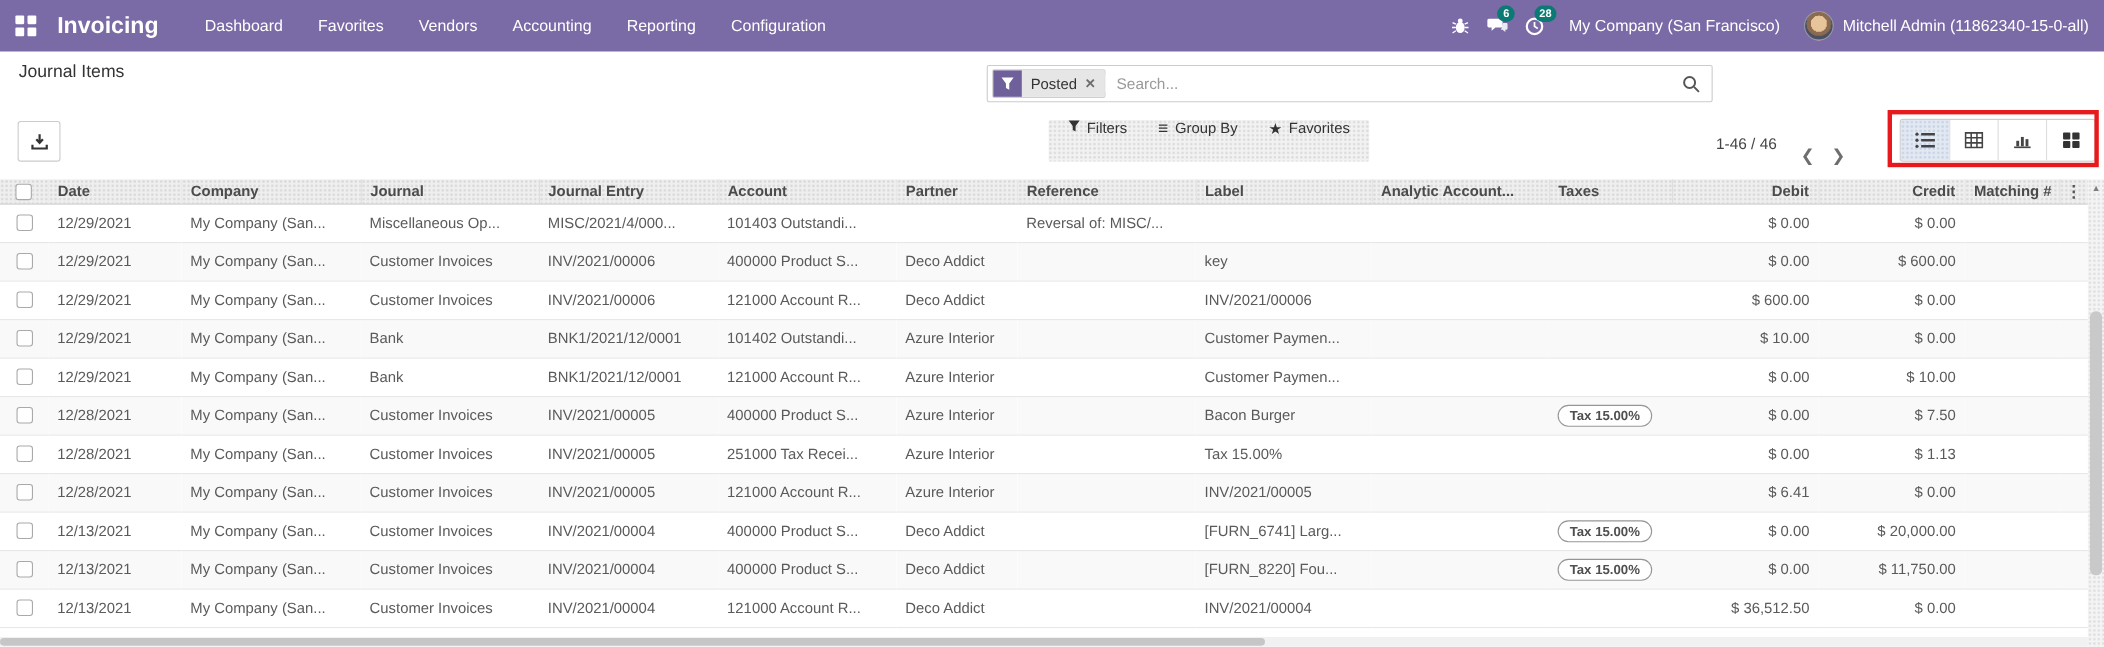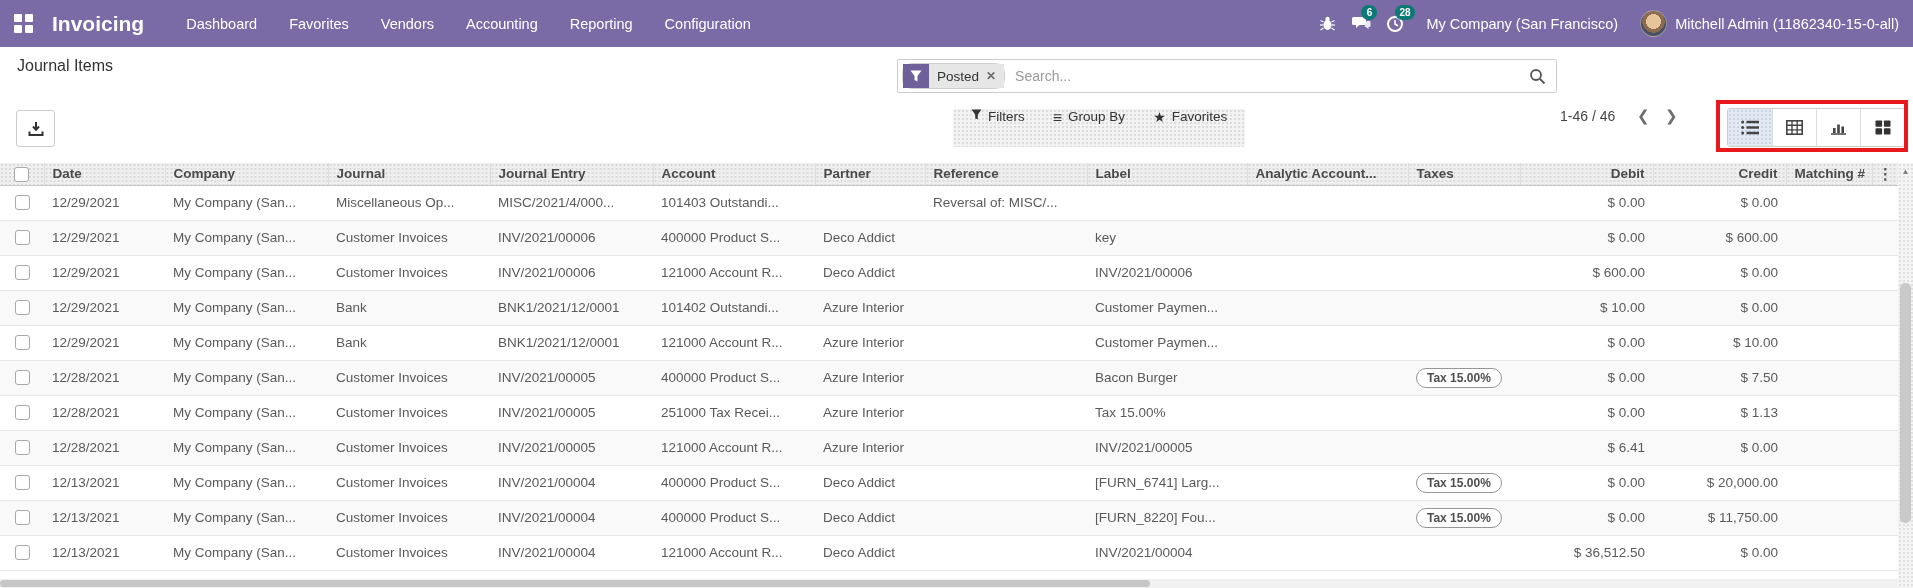--- a/index.html
+++ b/index.html
@@ -31,33 +31,33 @@
     border:1px solid rgba(255,255,255,.4)}
   .username{font-size:14.5px;cursor:pointer;padding-right:4px}
 
   
   .cp{position:absolute;left:0;top:47px;width:1913px;height:116px;background:#fff}
   .page-title{position:absolute;left:17px;top:10px;font-size:16px;color:#333;font-weight:400}
   .export-btn{position:absolute;left:16px;top:63px;width:39px;height:37px;border:1px solid #ccc;border-radius:3px;
     background:#fff;display:flex;align-items:center;justify-content:center;cursor:pointer}
   .searchbox{position:absolute;left:897px;top:12px;width:660px;height:34px;border:1px solid #ccc;border-radius:2px;
     display:flex;align-items:center;background:#fff}
-  .facet{display:flex;align-items:stretch;height:26px;margin-left:4px;border:1px solid #cfcfcf;border-radius:10px;cursor:pointer}
+  .facet{display:flex;align-items:stretch;height:26px;margin-left:4px;border:1px solid #cfcfcf;border-radius:2px;cursor:pointer}
   .facet-icon{width:26px;background:var(--facet-icon-bg);display:flex;align-items:center;justify-content:center}
   .facet-body{background:#e6e6e6;display:flex;align-items:center;gap:7px;padding:0 8px;font-size:13.5px;color:#333}
   .facet-x{color:#6d6d6d;font-weight:700;font-size:12px;cursor:pointer}
   .search-input{flex:1;border:none;outline:none;font-size:14px;padding:0 10px;color:#333;
     font-family:"Liberation Sans",sans-serif}
   .search-input::placeholder{color:#9a9a9a}
   .mag{margin-right:10px;cursor:pointer}
   .dotted{background-color:#f2f2f2;background-image:radial-gradient(#dcdcdc 1px, transparent 1.3px);background-size:4px 4px}
   .filters-bar{position:absolute;left:953px;top:62px;height:38px;display:flex;align-items:center;gap:0;
     border-radius:2px;padding:0 4px}
   .fbtn{display:flex;gap:6px;padding:0 14px;height:38px;font-size:13.5px;color:#333;cursor:pointer}
-  .pager{position:absolute;left:1560px;top:50px;height:38px;display:flex;align-items:center}
+  .pager{position:absolute;left:1560px;top:75px;height:38px;display:flex;}
   .pager-value{font-size:14px;color:#444;margin-right:14px;cursor:pointer}
   .pg-btn{width:28px;height:38px;display:flex;align-items:center;justify-content:center;color:#6e6e6e;
     font-size:15px;cursor:pointer}
   .view-switcher{position:absolute;left:1727px;top:61px;display:flex;border:1px solid #ccc;border-radius:3px;overflow:hidden}
   .vbtn{width:44px;height:37px;display:flex;align-items:center;justify-content:center;background:#fff;
     border-left:1px solid #ddd;cursor:pointer}
   .vbtn:first-child{border-left:none}
   .vbtn.active{background-color:var(--active-view-bg);background-image:radial-gradient(#c9d4e6 1px, transparent 1.3px);background-size:4px 4px}
   .red-box{position:absolute;left:1716px;top:53px;width:192px;height:52px;border:4px solid var(--annotation-red);pointer-events:none}
 

